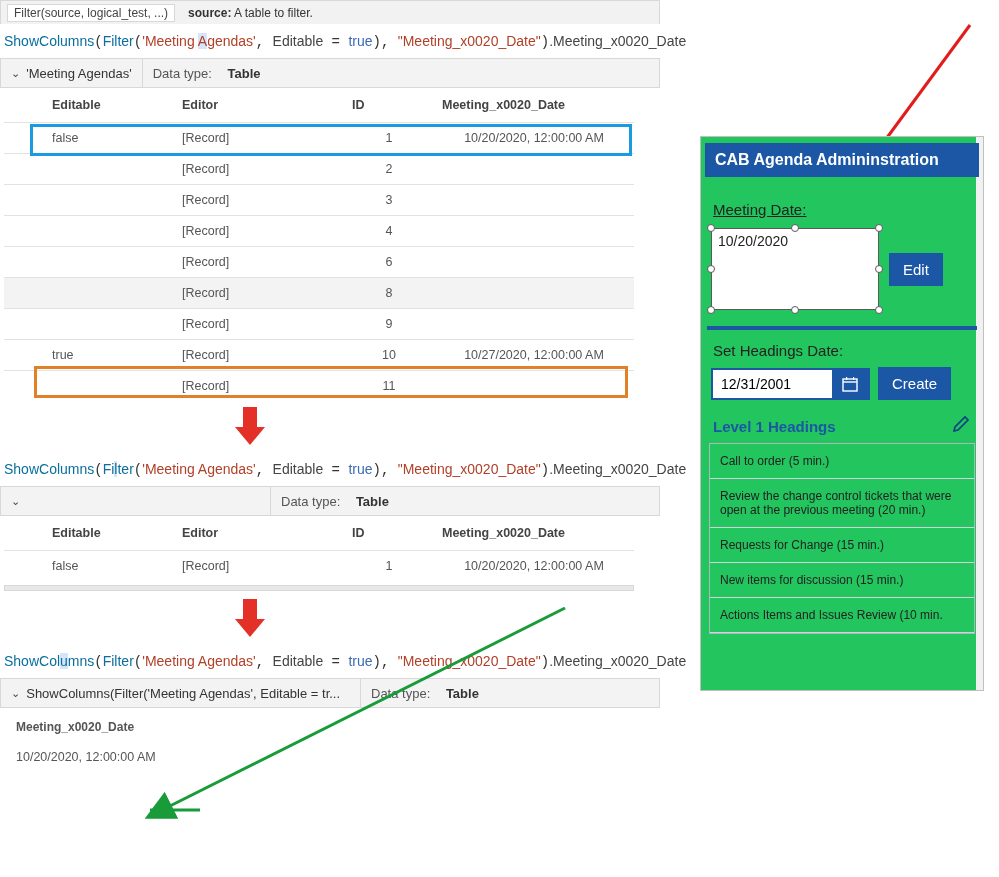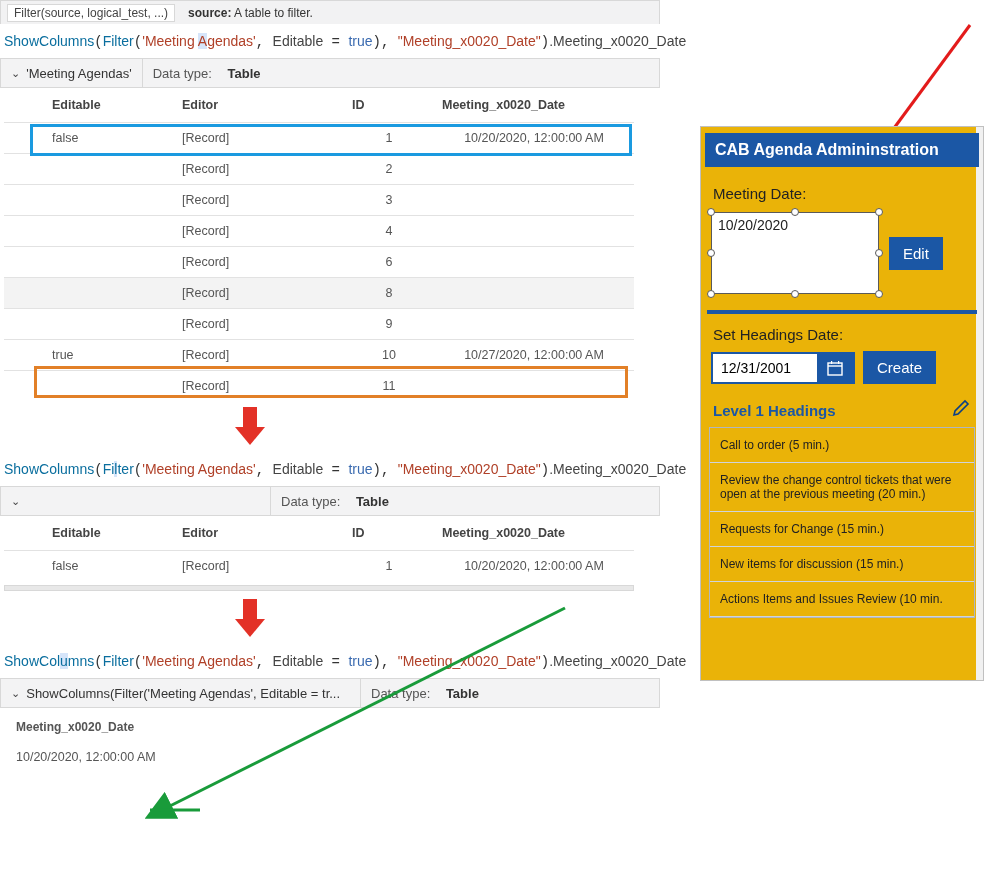--- a/index.html
+++ b/index.html
@@ -44,35 +44,35 @@
 
   .grey-thin { height:6px; background:#e8e8e8; border:1px solid #d8d8d8; width:630px; margin:4px 0 8px 4px;}
 
   
   .green-arrow { position:absolute; pointer-events:none; }
 
   
   .red-arrow-app { position:absolute; pointer-events:none; }
 
   
-  .right { position:absolute; left:700px; top:126px; width:284px; height:555px; border:1px solid #c0c0c0; background:#eab308;}
+  .right { position:absolute; left:700px; top:136px; width:284px; height:555px; border:1px solid #c0c0c0; background:#22c55e;}
   .right-inner { padding:6px 4px; position:relative; height:100%; }
   .app-title { background:#1b57a5; color:#fff; font-weight:600; font-size:16px; padding:8px 10px; }
   .app-section-label { font-size:15px; color:#222; padding:6px 2px 4px 2px; }
   .sel-box { position:relative; width:168px; height:82px; border:1px solid #5a5a5a; background:#fff; padding:4px 6px; font-size:14px; color:#222; }
   .sel-handles div { position:absolute; width:8px; height:8px; background:#fff; border:1px solid #5a5a5a; border-radius:50%; }
   .h-nw{left:-5px;top:-5px;} .h-n{left:calc(50% - 4px);top:-5px;} .h-ne{right:-5px;top:-5px;}
   .h-w{left:-5px;top:calc(50% - 4px);} .h-e{right:-5px;top:calc(50% - 4px);}
   .h-sw{left:-5px;bottom:-5px;} .h-s{left:calc(50% - 4px);bottom:-5px;} .h-se{right:-5px;bottom:-5px;}
   .meeting-row { display:flex; align-items:flex-start; padding:6px 6px 14px 6px; gap:10px;}
   .btn-blue { background:#1b57a5; color:#fff; border:none; padding:8px 14px; font-size:15px; cursor:pointer; }
   .divider2 { height:4px; background:#1b57a5; margin:2px 2px 6px 2px; }
   .set-row { display:flex; align-items:center; gap:8px; padding:4px 6px 10px 6px;}
   .date-input { display:flex; border:2px solid #1b57a5; }
-  .date-input input { border:none; padding:6px 8px; font-size:14px; width:104px; outline:none; }
+  .date-input input { border:none; padding:6px 8px; font-size:14px; width:119px; outline:none; }
   .date-icon { background:#1b57a5; color:#fff; width:36px; display:flex; align-items:center; justify-content:center; }
   .level1 { display:flex; align-items:center; justify-content:space-between; padding:4px 8px; color:#1b57a5; font-weight:700; font-size:15px; }
   .pencil { color:#0b3f86; font-size:18px; }
   .agenda-list { border:1px solid #b0b6c0; margin:0 4px; max-height:220px; overflow:hidden; }
   .agenda-item { border-bottom:1px solid #cfd4dc; padding:10px 10px; font-size:12px; color:#222; }
 
   
   .shade-row td { background:#f3f3f3; }
 
   .scroll-stub { position:absolute; right:0; top:0; width:7px; height:100%; background:#f1f1f1; }
@@ -261,21 +261,21 @@
       </marker>
     </defs>
   <line x1="170" y1="5" x2="30" y2="195" stroke="#e31b1b" stroke-width="3" marker-end="url(#ra)"></line>
 </svg>
 
 <div class="right">
   <div class="scroll-stub"></div>
   <div class="right-inner">
     <div class="app-title">CAB Agenda Admininstration</div>
 
-    <div class="app-section-label" style="padding-left:8px; padding-top:18px;">Meeting Date:</div>
+    <div class="app-section-label" style="padding-left:8px; padding-top:24px;text-decoration:underline;">Meeting Date:</div>
     <div class="meeting-row">
       <div class="sel-box">
         <span>10/20/2020</span>
         <div class="sel-handles">
           <div class="h-nw"></div>
             <div class="h-n"></div>
             <div class="h-ne"></div>
           <div class="h-w"></div>
             <div class="h-e"></div>
           <div class="h-sw"></div>

